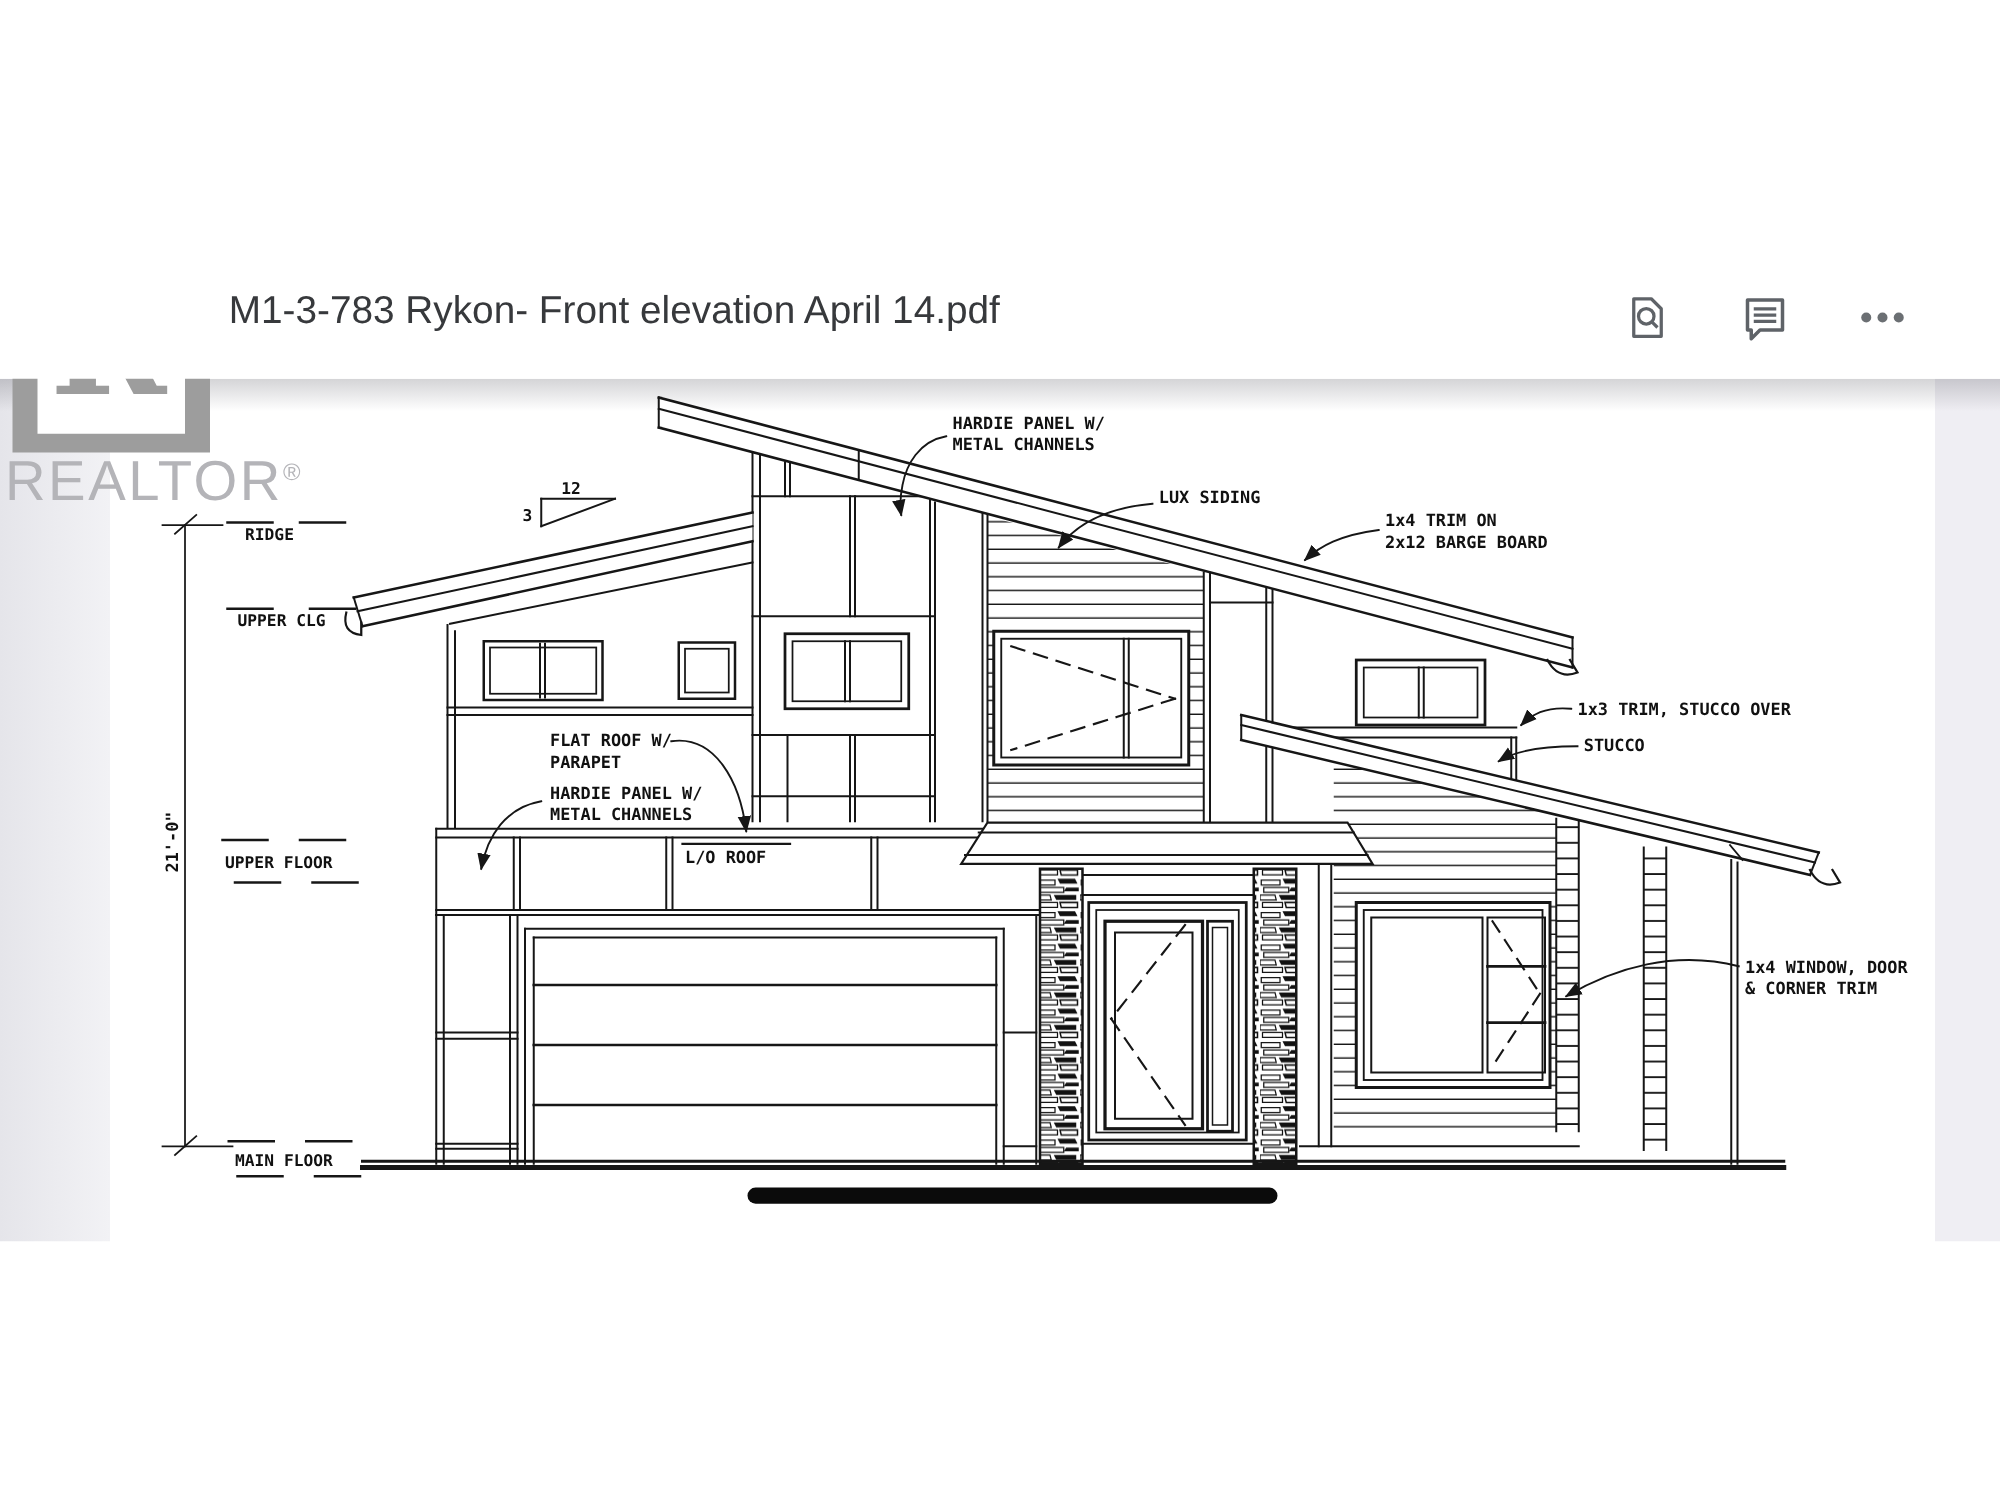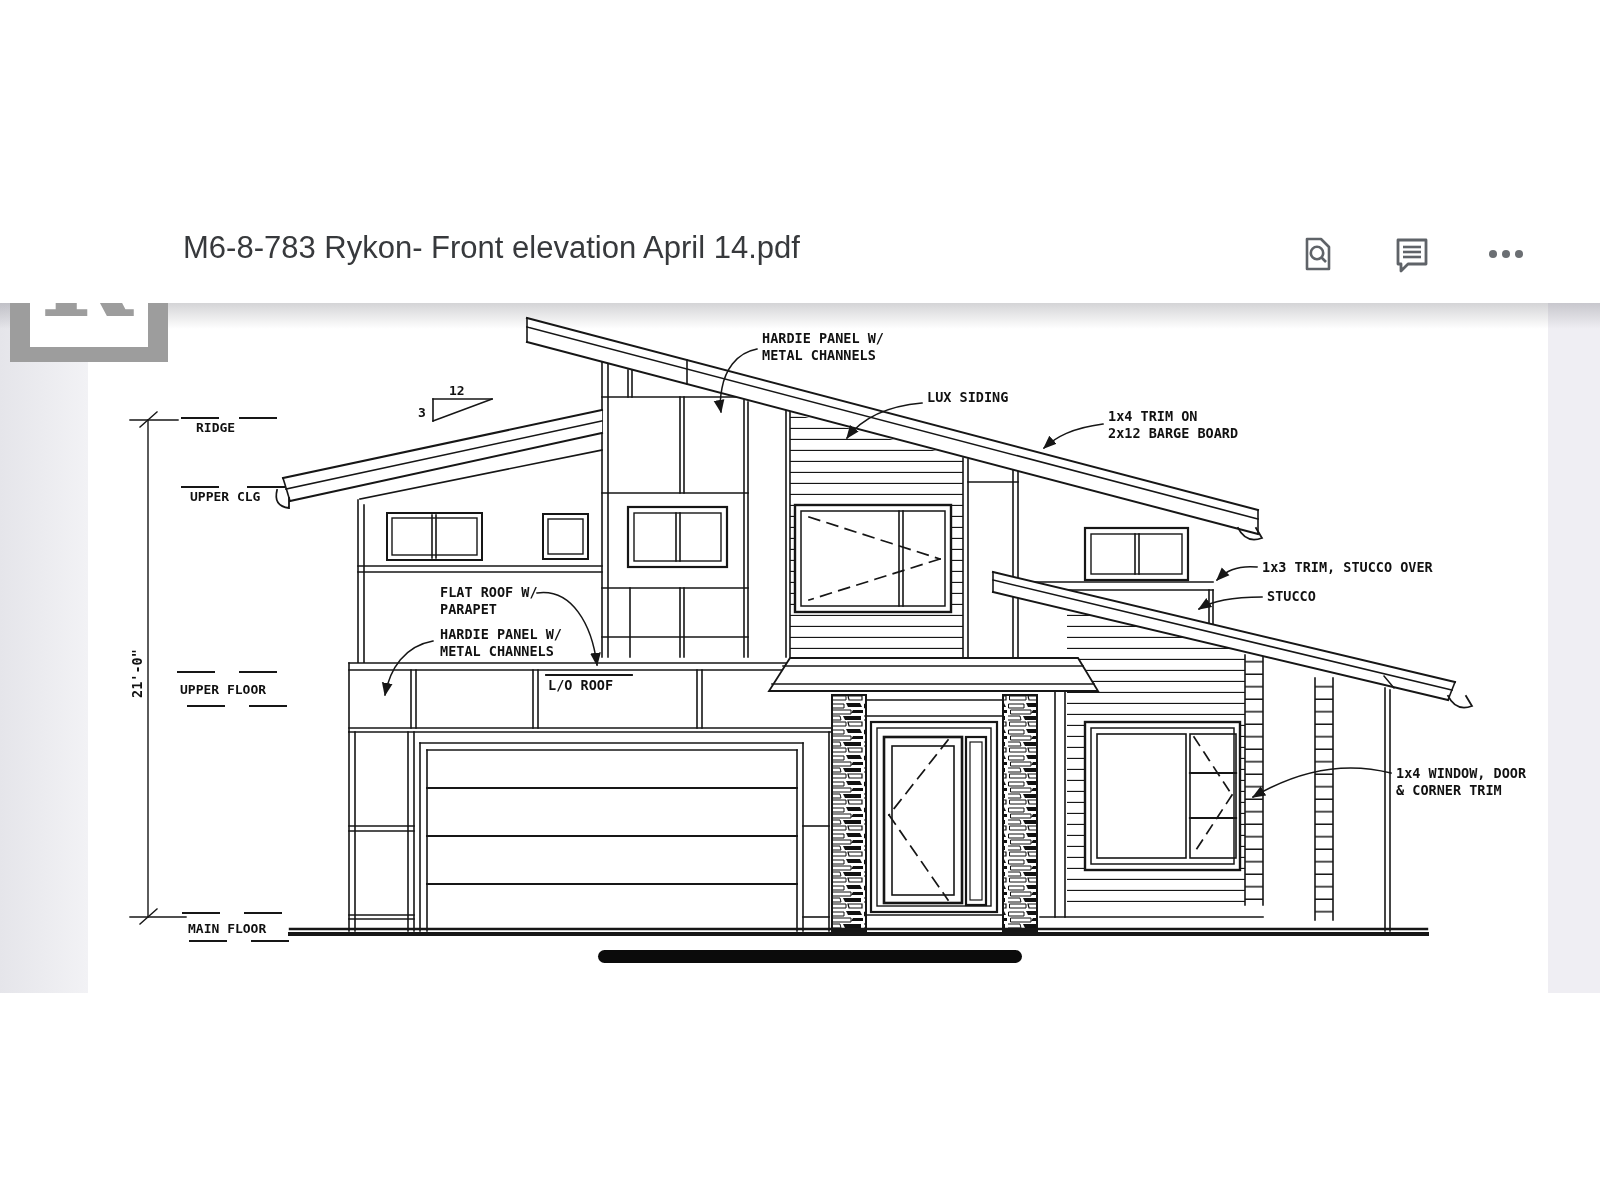--- a/index.html
+++ b/index.html
@@ -37,21 +37,21 @@
 </head>
 <body>
 
 <div id="stage">
 
   <div id="margin-left"></div>
   <div id="margin-right"></div>
   <div id="header-shadow"></div>
 
   <div id="header">
-    <div id="title">M6-8-783 Rykon- Front elevation April 14.pdf</div>
+    <div id="title">M1-3-783 Rykon- Front elevation April 14.pdf</div>
   </div>
 
   <svg id="icon-find" class="hicon" viewBox="0 0 40 40">
     <path d="M9 5 h14 l8 8 v22 h-22 z" fill="none" stroke="#5f6368" stroke-width="2.6" stroke-linejoin="round"></path>
     <circle cx="19" cy="19" r="6.2" fill="none" stroke="#5f6368" stroke-width="2.6"></circle>
     <line x1="23.5" y1="23.5" x2="28" y2="28" stroke="#5f6368" stroke-width="2.6"></line>
   </svg>
   <svg id="icon-comment" class="hicon" viewBox="0 0 40 40">
     <path d="M6 6 h28 v24 h-18 l-7 7 v-7 h-3 z" fill="none" stroke="#5f6368" stroke-width="2.8" stroke-linejoin="round"></path>
     <line x1="11" y1="13" x2="29" y2="13" stroke="#5f6368" stroke-width="2.6"></line>
@@ -64,20 +64,21 @@
     <circle cx="33" cy="20" r="4" fill="#6b6f73"></circle>
   </svg>
 
   <div id="wm">
     <div id="wm-box">
       <div id="wm-inner">
         <span id="wm-r">R</span>
         <span id="wm-x">✕</span>
       </div>
     </div>
+    <div id="wm-brand"><span>REALTOR</span><span id="wm-reg">®</span></div>
   </div>
 
   <svg id="draw" width="1600" height="1200" viewBox="0 0 1600 1200" stroke-linecap="square" fill="none">
     <defs>
       <pattern id="siding" width="24" height="11" patternUnits="userSpaceOnUse">
         <line x1="0" y1="10.5" x2="24" y2="10.5" stroke="#161616" stroke-width="1.3"></line>
       </pattern>
       <pattern id="rungs" width="20" height="12.5" patternUnits="userSpaceOnUse">
         <line x1="0" y1="11.8" x2="20" y2="11.8" stroke="#161616" stroke-width="1.6"></line>
       </pattern>

